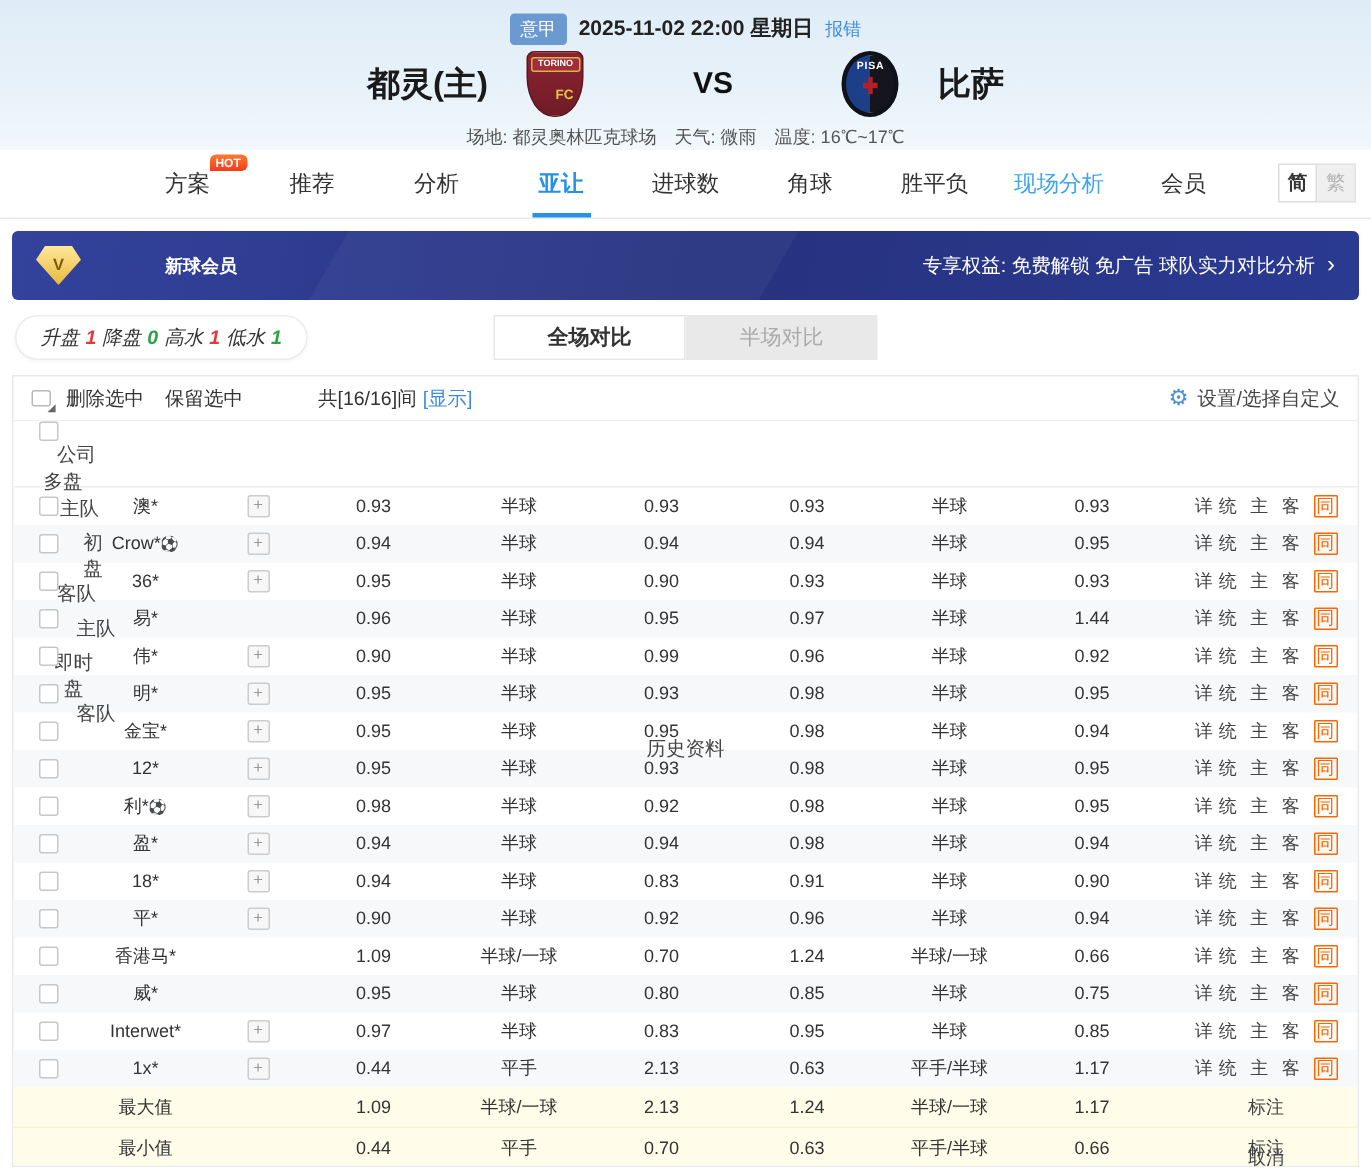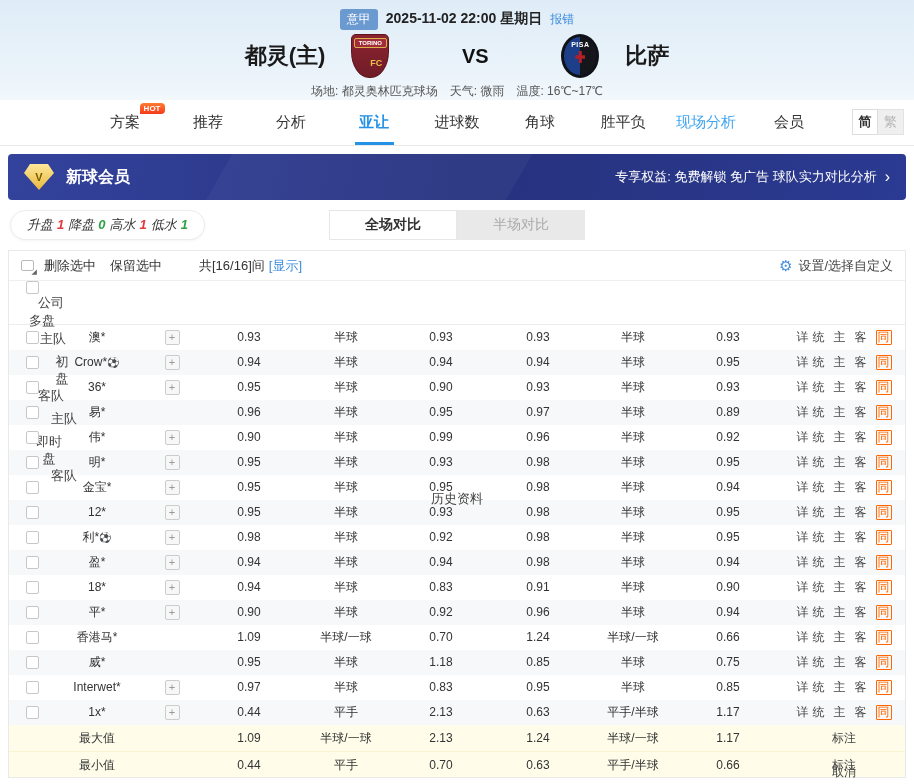--- a/index.html
+++ b/index.html
@@ -34,41 +34,41 @@
   .hot-badge { position:absolute; top:3px; right:2px; background:linear-gradient(180deg,#ff7a2f,#f43b1d); color:#fff; font-size:8px; font-weight:bold; padding:1px 4px; border-radius:4px 4px 4px 0; }
   .lang-switch { position:absolute; right:10px; top:9px; display:flex; }
   .lang-btn { width:26px; height:26px; font-size:13px; display:flex; align-items:center; justify-content:center; cursor:pointer; }
   .lang-btn.on { background:#fff; border:1px solid #ddd; color:#333; font-weight:bold; }
   .lang-btn.off { background:#efefef; border:1px solid #e3e3e3; border-left:none; color:#b5b5b5; }
 
   
   .member-banner { margin:8px; height:46px; border-radius:4px; background:linear-gradient(100deg,#33429c 0%, #27337f 55%, #2b3a92 100%); display:flex; align-items:center; padding:0 16px; position:relative; overflow:hidden; }
   .member-banner::before { content:""; position:absolute; left:210px; top:-20px; width:300px; height:90px; background:rgba(255,255,255,.04); transform:skewX(-30deg); }
   .vip-icon { width:30px; height:26px; clip-path:polygon(20% 0,80% 0,100% 35%,50% 100%,0 35%); background:linear-gradient(180deg,#ffe79a,#e8b93c); display:flex; align-items:center; justify-content:center; font-size:11px; font-weight:bold; color:#7a5b00; margin-right:12px; }
-  .banner-title { color:#fff; font-size:16px; font-weight:bold; }
+  .banner-title { color:#fff; font-size:12px; font-weight:bold;margin-left:44px; }
   .banner-right { margin-left:auto; color:#fff; font-size:13px; display:flex; align-items:center; gap:8px; }
   .banner-arrow { font-size:16px; color:#fff; }
 
   
   .filter-row { margin:10px 8px 8px; height:32px; position:relative; }
   .stat-pill { position:absolute; left:2px; top:0; height:30px; background:#fff; border:1px solid #ececec; border-radius:16px; box-shadow:0 1px 3px rgba(0,0,0,.05); display:flex; align-items:center; padding:0 16px; gap:4px; font-size:13px; color:#333;font-style:italic; }
   .stat-item b { font-weight:bold; margin-left:4px; }
   .stat-red b { color:#e4393c; } .stat-green b { color:#2ba245; }
   .scope-tabs { position:absolute; left:50%; transform:translateX(-50%); top:0; display:flex; }
   .scope-tab { width:128px; height:30px; display:flex; align-items:center; justify-content:center; font-size:14px; cursor:pointer; }
   .scope-tab.on { background:#fff; border:1px solid #e7e7e7; font-weight:bold; color:#333; }
   .scope-tab.off { background:#e9e9e9; color:#aaa; }
 
   
   .table-wrap { margin:0 8px 8px; border:1px solid #e9e9e9; background:#fff; }
   .toolbar { height:30px; display:flex; align-items:center; padding:0 12px; border-bottom:1px solid #efefef; font-size:13px; color:#333; }
   .sel-icon { width:13px; height:11px; border:1px solid #b9b9b9; border-radius:2px; position:relative; margin-right:10px; }
   .sel-icon::after { content:"◢"; position:absolute; right:-4px; bottom:-6px; font-size:7px; color:#666; }
   .tb-link { margin-right:14px; cursor:pointer; }
-  .tb-count { margin-left:23px; color:#333; }
+  .tb-count { margin-left:36px; color:#333; }
   .tb-show { color:#3e8ddd; margin-left:4px; cursor:pointer; }
   .tb-right { margin-left:auto; display:flex; align-items:center; gap:6px; color:#444; cursor:pointer; }
   .gear { color:#4a90e2; font-size:15px; line-height:1; }
 
   .cell { text-align:center; }
   .c-chk{width:46px;} .c-com{width:84px;} .c-mul{width:66px;}
   .c-h1{width:88px;} .c-p1{width:106px;} .c-a1{width:84px;}
   .c-h2{width:110px;} .c-p2{width:80px;} .c-a2{width:110px;}
   .c-his{flex:1;}
 
@@ -256,21 +256,21 @@
         </div>
         <div class="row">
           <div class="cell c-chk"><span class="checkbox"></span></div>
           <div class="cell c-com">易*</div>
           <div class="cell c-mul"></div>
           <div class="cell c-h1">0.96</div>
           <div class="cell c-p1">半球</div>
           <div class="cell c-a1">0.95</div>
           <div class="cell c-h2">0.97</div>
           <div class="cell c-p2">半球</div>
-          <div class="cell c-a2">0.89</div>
+          <div class="cell c-a2">1.44</div>
           <div class="cell c-his"><span class="his-links">
               <span class="pair">
                 <span class="lk">详</span>
                 <span class="lk">统</span>
               </span>
               <span class="lk">主</span>
               <span class="lk">客</span>
               <span class="lk same">同</span>
             </span></div>
         </div>
@@ -453,21 +453,21 @@
               <span class="lk">客</span>
               <span class="lk same">同</span>
             </span></div>
         </div>
         <div class="row">
           <div class="cell c-chk"><span class="checkbox"></span></div>
           <div class="cell c-com">威*</div>
           <div class="cell c-mul"></div>
           <div class="cell c-h1">0.95</div>
           <div class="cell c-p1">半球</div>
-          <div class="cell c-a1">1.18</div>
+          <div class="cell c-a1">0.80</div>
           <div class="cell c-h2">0.85</div>
           <div class="cell c-p2">半球</div>
           <div class="cell c-a2">0.75</div>
           <div class="cell c-his"><span class="his-links">
               <span class="pair">
                 <span class="lk">详</span>
                 <span class="lk">统</span>
               </span>
               <span class="lk">主</span>
               <span class="lk">客</span>

